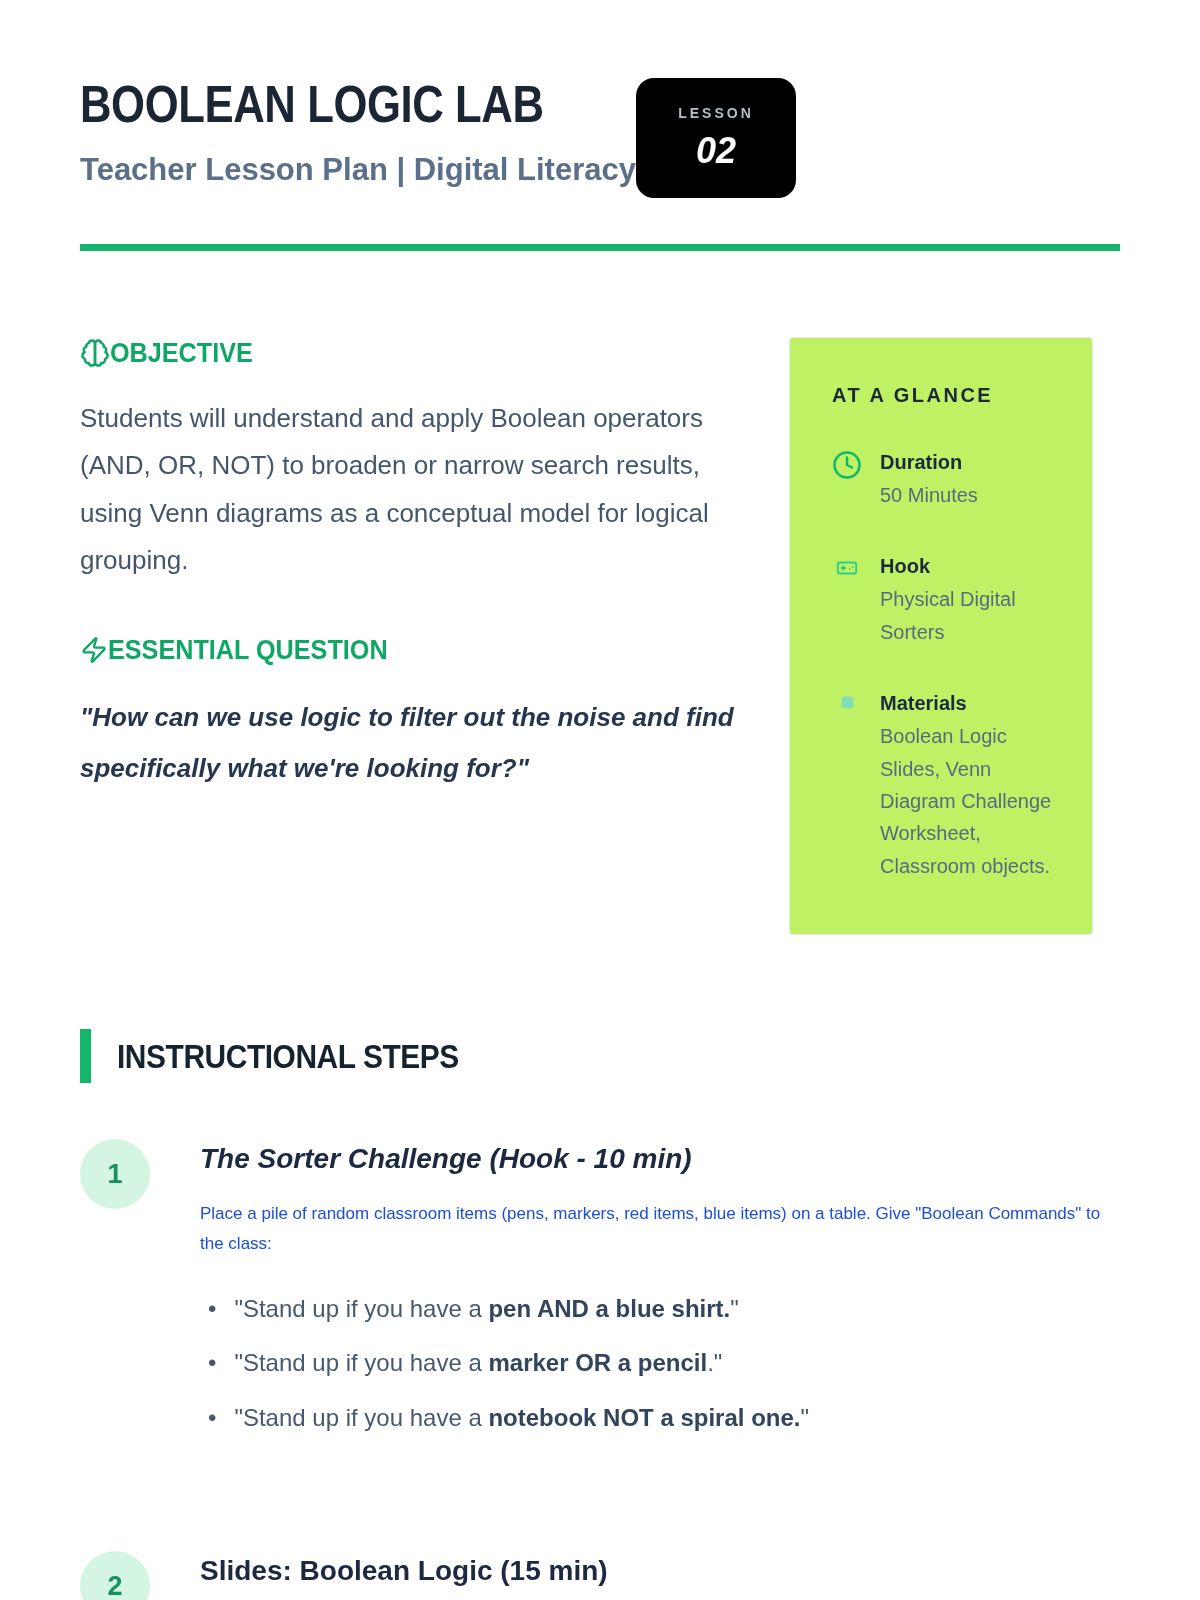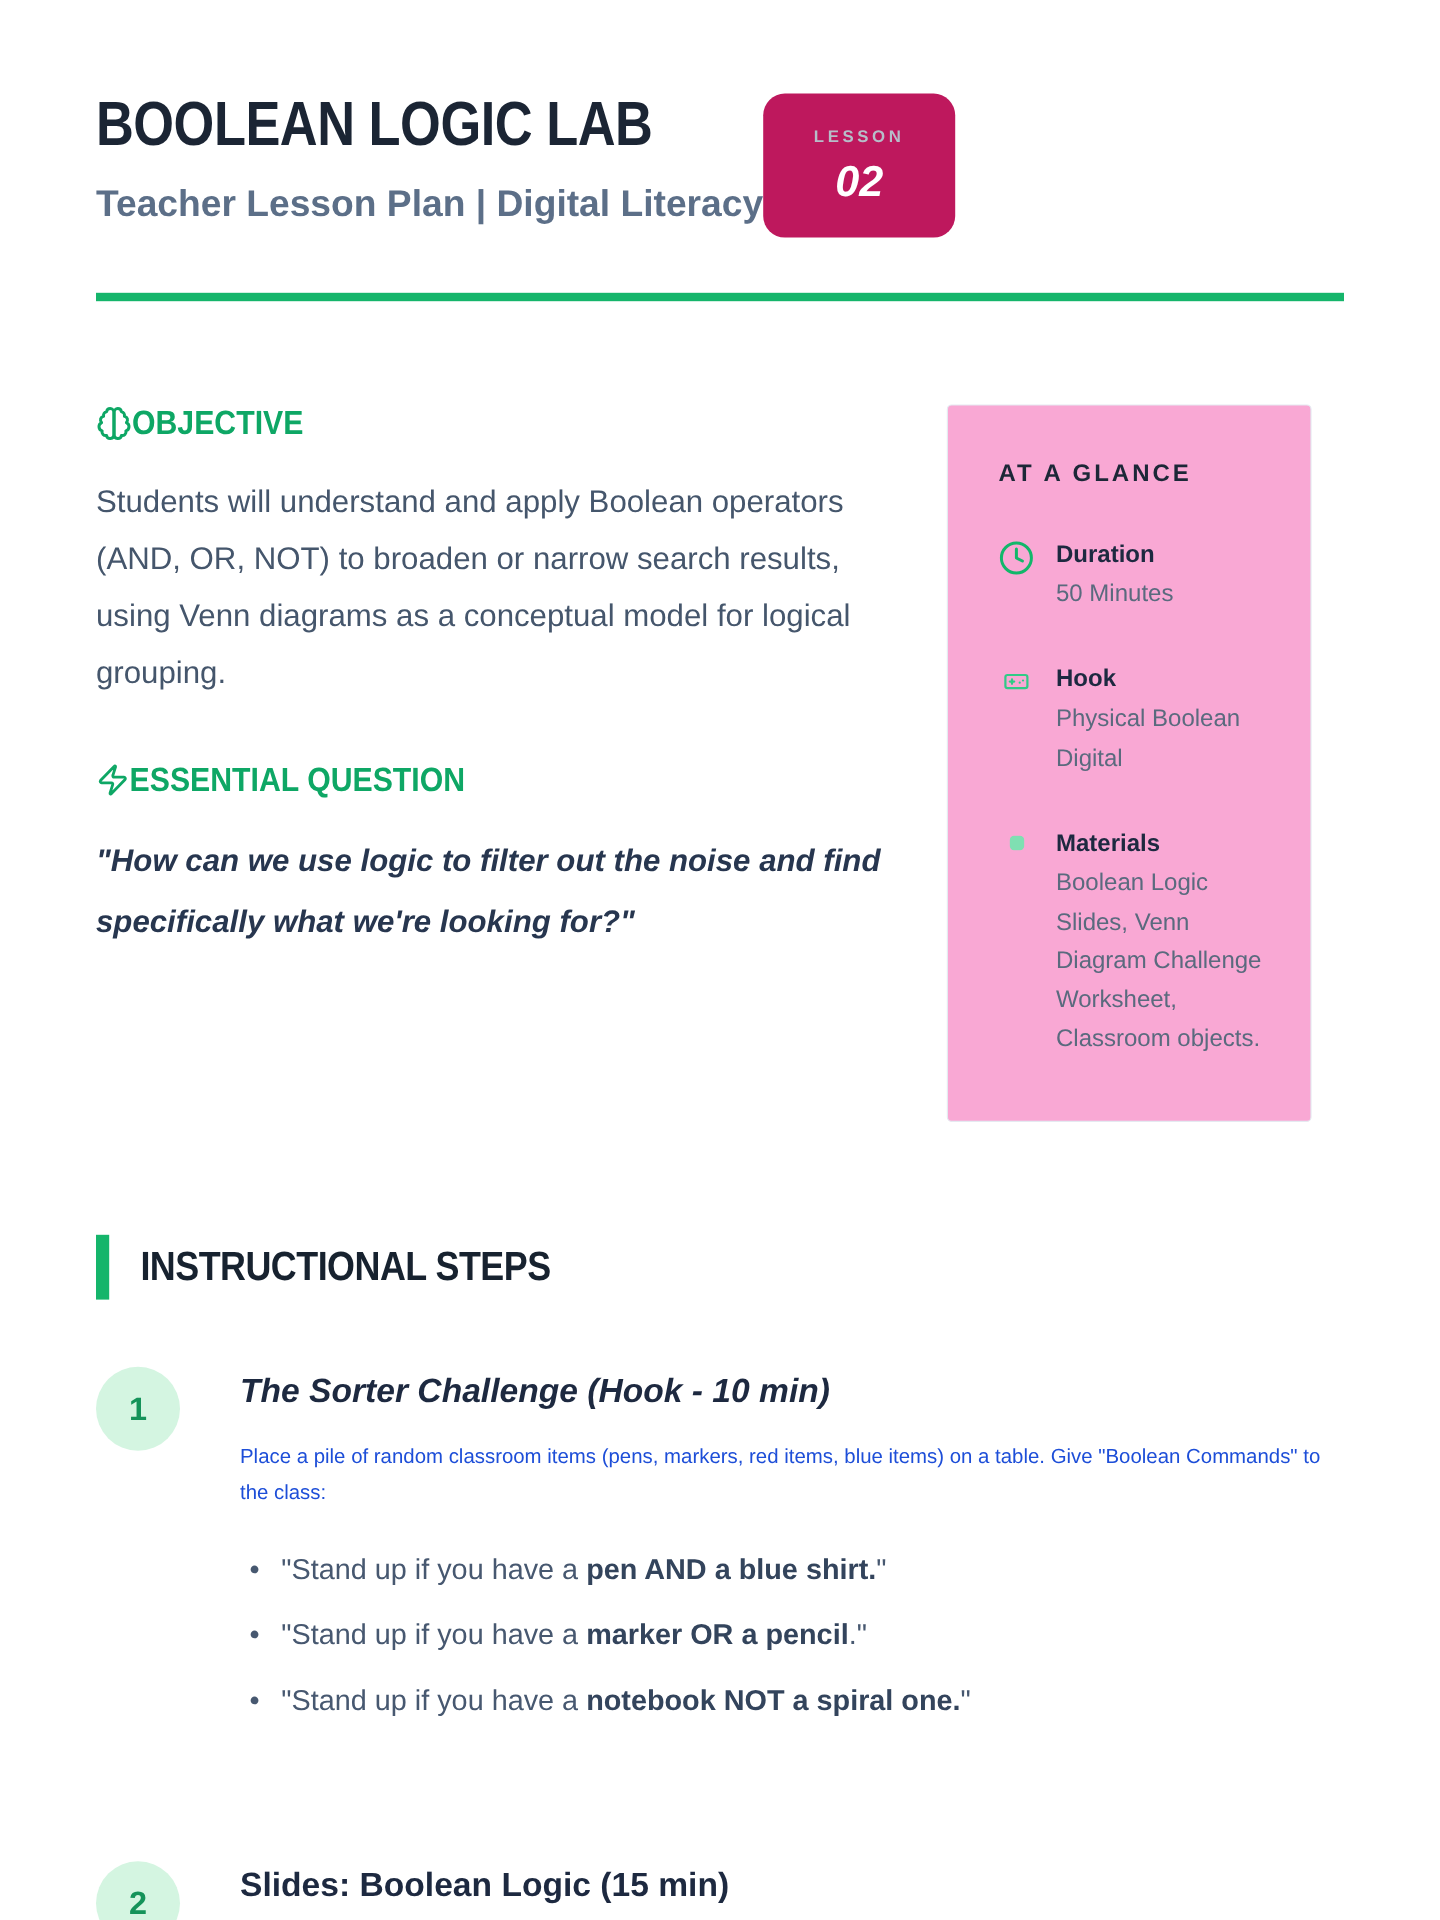--- a/index.html
+++ b/index.html
@@ -13,41 +13,41 @@
 
   
   .header { display: flex; justify-content: flex-start; align-items: flex-start; }
   .page-title {
     margin: 0; font-size: 52px; font-weight: bold; color: #1B2534; line-height: 1;
   }
   .cond { display: inline-block; transform: scaleX(0.84); transform-origin: 0 50%; white-space: nowrap; letter-spacing: -0.5px; }
   .cond90 { display: inline-block; transform: scaleX(0.90); transform-origin: 0 50%; white-space: nowrap; }
   .subtitle { margin-top: 22px; font-size: 31px; font-weight: bold; color: #5C6F88; }
   .lesson-badge {
-    width: 160px; height: 120px; background: #be185d; border-radius: 18px;
+    width: 160px; height: 120px; background: #000000; border-radius: 18px;
     display: flex; flex-direction: column; align-items: center; justify-content: center; gap: 9px;
   }
   .badge-label { font-size: 14px; font-weight: bold; letter-spacing: 3px; color: #B6BEC9; }
   .badge-number { font-size: 36px; font-weight: bold; color: #ffffff; font-style: italic; }
   .divider { height: 7px; background: #15B56B; margin-top: 46px; }
 
   
   .main { display: flex; align-items: flex-start; margin-top: 86px; }
   .left-col { flex: 0 0 660px; }
   .section-heading { display: flex; align-items: center; color: #0EA765; }
   .heading-text { font-size: 28px; font-weight: bold; }
   .section-heading svg { flex: 0 0 auto; display: block; }
   .body-text { margin: 26px 0 0 0; font-size: 26px; line-height: 1.82; color: #45566C; max-width: 640px; }
   .eq-heading { margin-top: 50px; }
   .quote { margin: 26px 0 0 0; font-size: 26px; font-weight: bold; font-style: italic; line-height: 1.95; color: #27364F; max-width: 665px; }
 
   
   .glance-card {
     box-sizing: border-box; width: 304px; margin-left: 49px;
-    background: #f9a8d4; border: 1px solid #E5EAF1; border-radius: 4px;
+    background: #bef264; border: 1px solid #E5EAF1; border-radius: 4px;
     padding: 46px 30px 52px 42px;
   }
   .glance-title { font-size: 20px; font-weight: bold; letter-spacing: 2.5px; color: #1C2737; }
   .glance-item { display: flex; align-items: flex-start; gap: 18px; margin-top: 40px; }
   .glance-icon-col { flex: 0 0 30px; display: flex; justify-content: center; padding-top: 3px; }
   .glance-label { font-size: 20px; font-weight: bold; color: #1D2940; line-height: 1.5; }
   .glance-value { font-size: 20px; color: #5A6A7E; line-height: 1.62; margin-top: 2px; max-width: 180px; }
   .dot-icon-wrap { padding-top: 8px; }
 
   
@@ -131,21 +131,21 @@
           <svg width="26" height="22" viewBox="0 0 24 24" fill="none" stroke="#2FCB87" stroke-width="2" stroke-linecap="round" stroke-linejoin="round">
             <line x1="6" y1="12" x2="10" y2="12"></line>
               <line x1="8" y1="10" x2="8" y2="14"></line>
             <line x1="15" y1="13" x2="15.01" y2="13"></line>
               <line x1="18" y1="11" x2="18.01" y2="11"></line>
             <rect x="2" y="6" width="20" height="12" rx="2"></rect>
           </svg>
         </div>
         <div>
           <div class="glance-label">Hook</div>
-          <div class="glance-value">Physical Boolean Digital</div>
+          <div class="glance-value">Physical Digital Sorters</div>
         </div>
       </div>
 
       <div class="glance-item">
         <div class="glance-icon-col dot-icon-wrap">
           <svg width="13" height="13" viewBox="0 0 13 13">
             <rect x="0.5" y="0.5" width="12" height="12" rx="3.5" fill="#7FDFB2"></rect>
           </svg>
         </div>
         <div>

